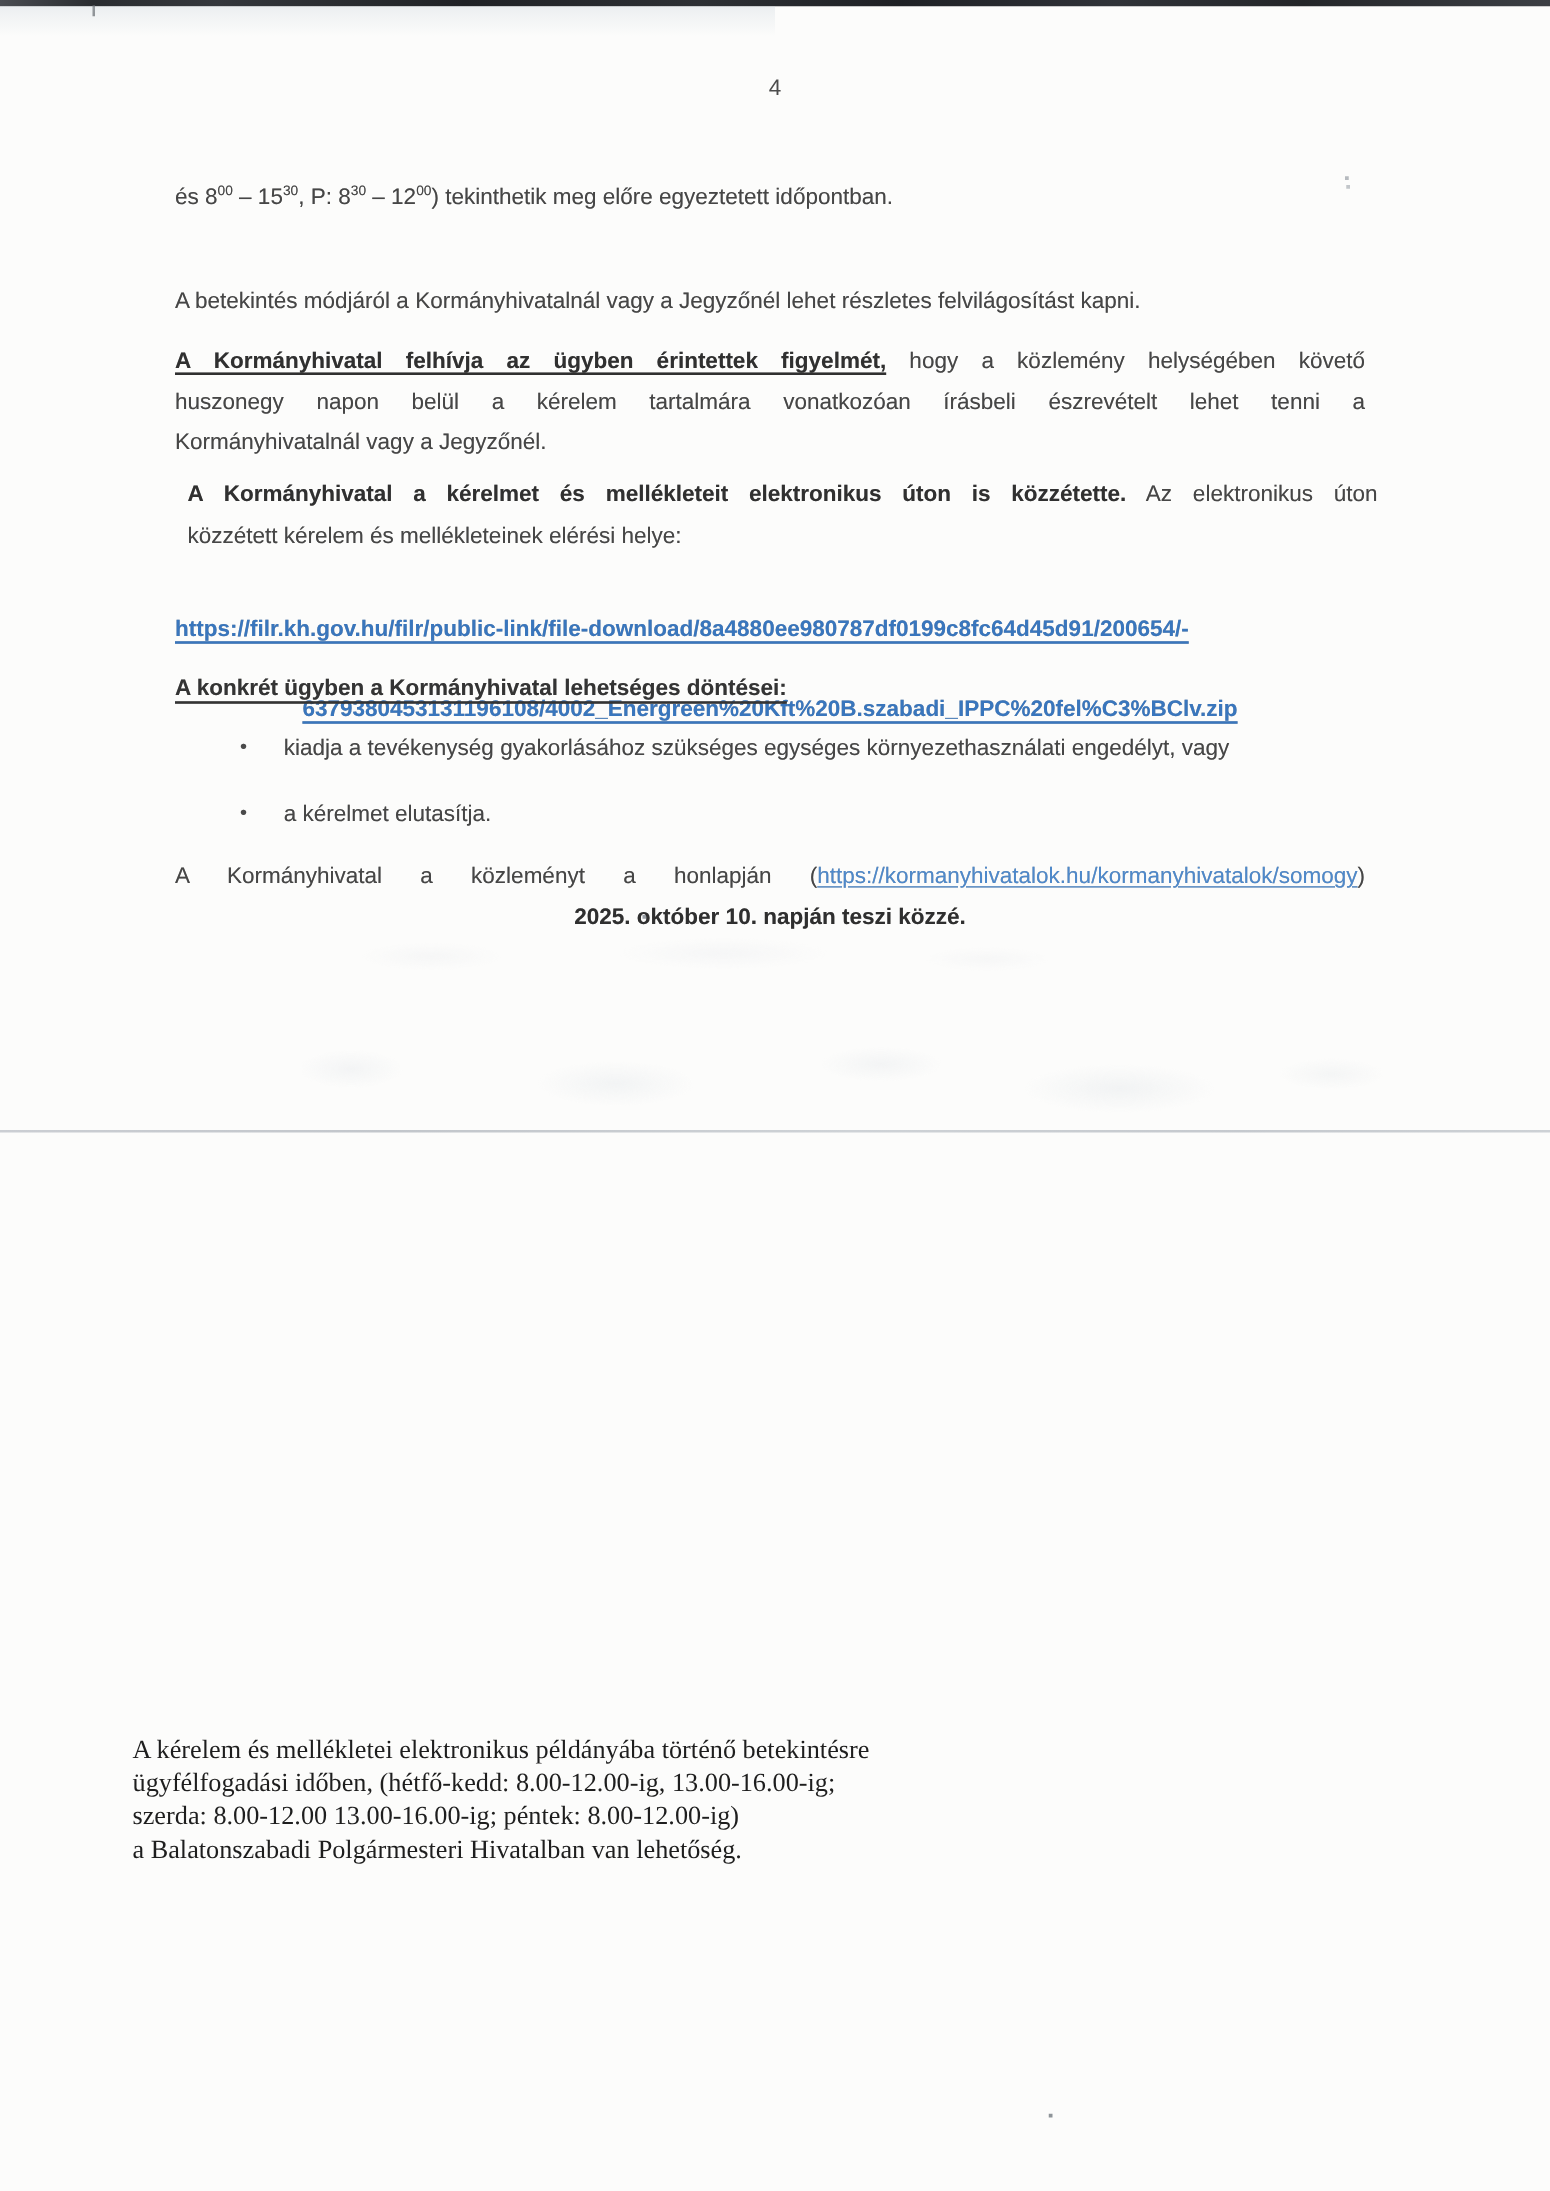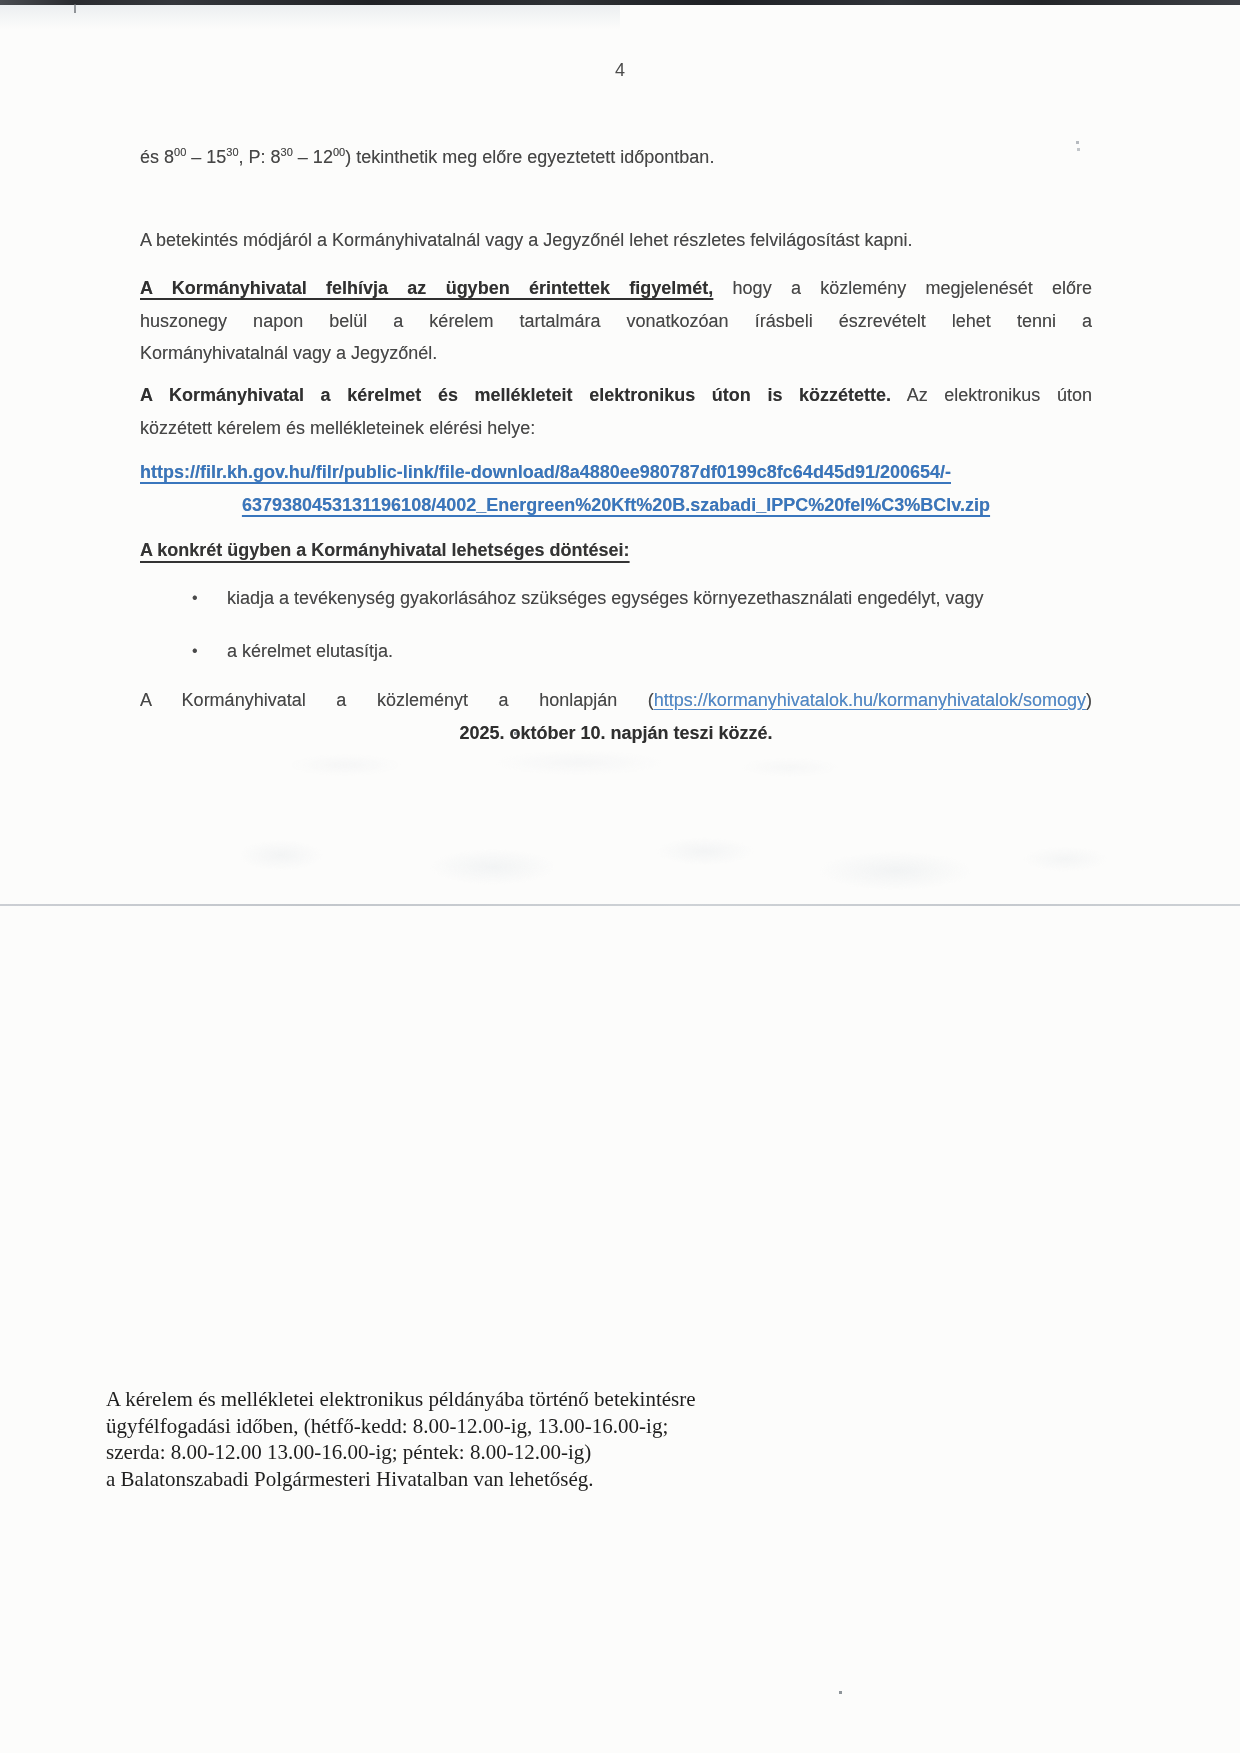--- a/index.html
+++ b/index.html
@@ -38,21 +38,21 @@
     color:#464646;text-shadow:0 0 .4px rgba(70,70,70,.45);}
   .jline{text-align:justify;text-align-last:justify;}
   .lead-bu{font-weight:bold;color:#303030;
     text-decoration:underline;text-decoration-thickness:2px;text-underline-offset:4px;}
   .lead-b{font-weight:bold;color:#303030;}
   .heading{font-weight:bold;color:#343434;
     text-decoration:underline;text-decoration-thickness:2px;text-underline-offset:5px;margin-top:24px;}
   sup.hrs{font-size:11px;line-height:0;vertical-align:super;letter-spacing:0;}
   .link-block{font-weight:bold;}
   .link-line{display:block;color:#3976bd;white-space:nowrap;
-    text-decoration:underline;text-decoration-thickness:2px;text-underline-offset:4px;}
+    text-decoration:underline;text-decoration-thickness:2px;text-underline-offset:4px;margin-top:31px;}
   .link-line2{text-align:center;}
   a.inline-link{color:#4e89cb;text-decoration:underline;text-underline-offset:3px;cursor:pointer;margin-top:41px;}
   .bullet-row{display:flex;margin-bottom:20px;}
   .bullet-dot{width:87px;padding-left:52px;box-sizing:border-box;font-size:16px;color:#4a4a4a;}
   .bullet-text{flex:1;}
   .bold-line{font-weight:bold;color:#2f2f2f;text-align:center;}
   .footer-block{position:absolute;top:1386px;left:106px;width:720px;
     font-family:"Liberation Serif", serif;font-size:21px;line-height:26.5px;color:#1e1e1e;}
   .footer-block div{white-space:nowrap;}
   .nw{white-space:nowrap;}
@@ -70,26 +70,26 @@
 
 <div class="pgnum">4</div>
 
 <div class="block" style="top:141px;">
   <div><span>és 8</span><sup class="hrs">00</sup><span> – 15</span><sup class="hrs">30</sup><span>, P: 8</span><sup class="hrs">30</sup><span> – 12</span><sup class="hrs">00</sup><span>) tekinthetik meg előre egyeztetett időpontban.</span></div>
 </div>
 
 <div class="block nw" style="top:224px;">A betekintés módjáról a Kormányhivatalnál vagy a Jegyzőnél lehet részletes felvilágosítást kapni.</div>
 
 <div class="block" style="top:272px;">
-  <div class="jline"><span class="lead-bu">A Kormányhivatal felhívja az ügyben érintettek figyelmét,</span><span> hogy a közlemény megjelenését előre</span></div>
+  <div class="jline"><span class="lead-bu">A Kormányhivatal felhívja az ügyben érintettek figyelmét,</span><span> hogy a közlemény helységében követő</span></div>
   <div class="jline">huszonegy napon belül a kérelem tartalmára vonatkozóan írásbeli észrevételt lehet tenni a</div>
   <div>Kormányhivatalnál vagy a Jegyzőnél.</div>
 </div>
 
-<div class="block" style="top:379px;">
+<div class="block" style="top:379px;margin-left:10px;">
   <div class="jline"><span class="lead-b">A Kormányhivatal a kérelmet és mellékleteit elektronikus úton is közzétette.</span><span> Az elektronikus úton</span></div>
   <div>közzétett kérelem és mellékleteinek elérési helye:</div>
 </div>
 
 <div class="block link-block" style="top:456px;">
   <a class="link-line">https://filr.kh.gov.hu/filr/public-link/file-download/8a4880ee980787df0199c8fc64d45d91/200654/-</a>
   <a class="link-line link-line2">6379380453131196108/4002_Energreen%20Kft%20B.szabadi_IPPC%20fel%C3%BClv.zip</a>
 </div>
 
 <div class="block" style="top:534px;">

